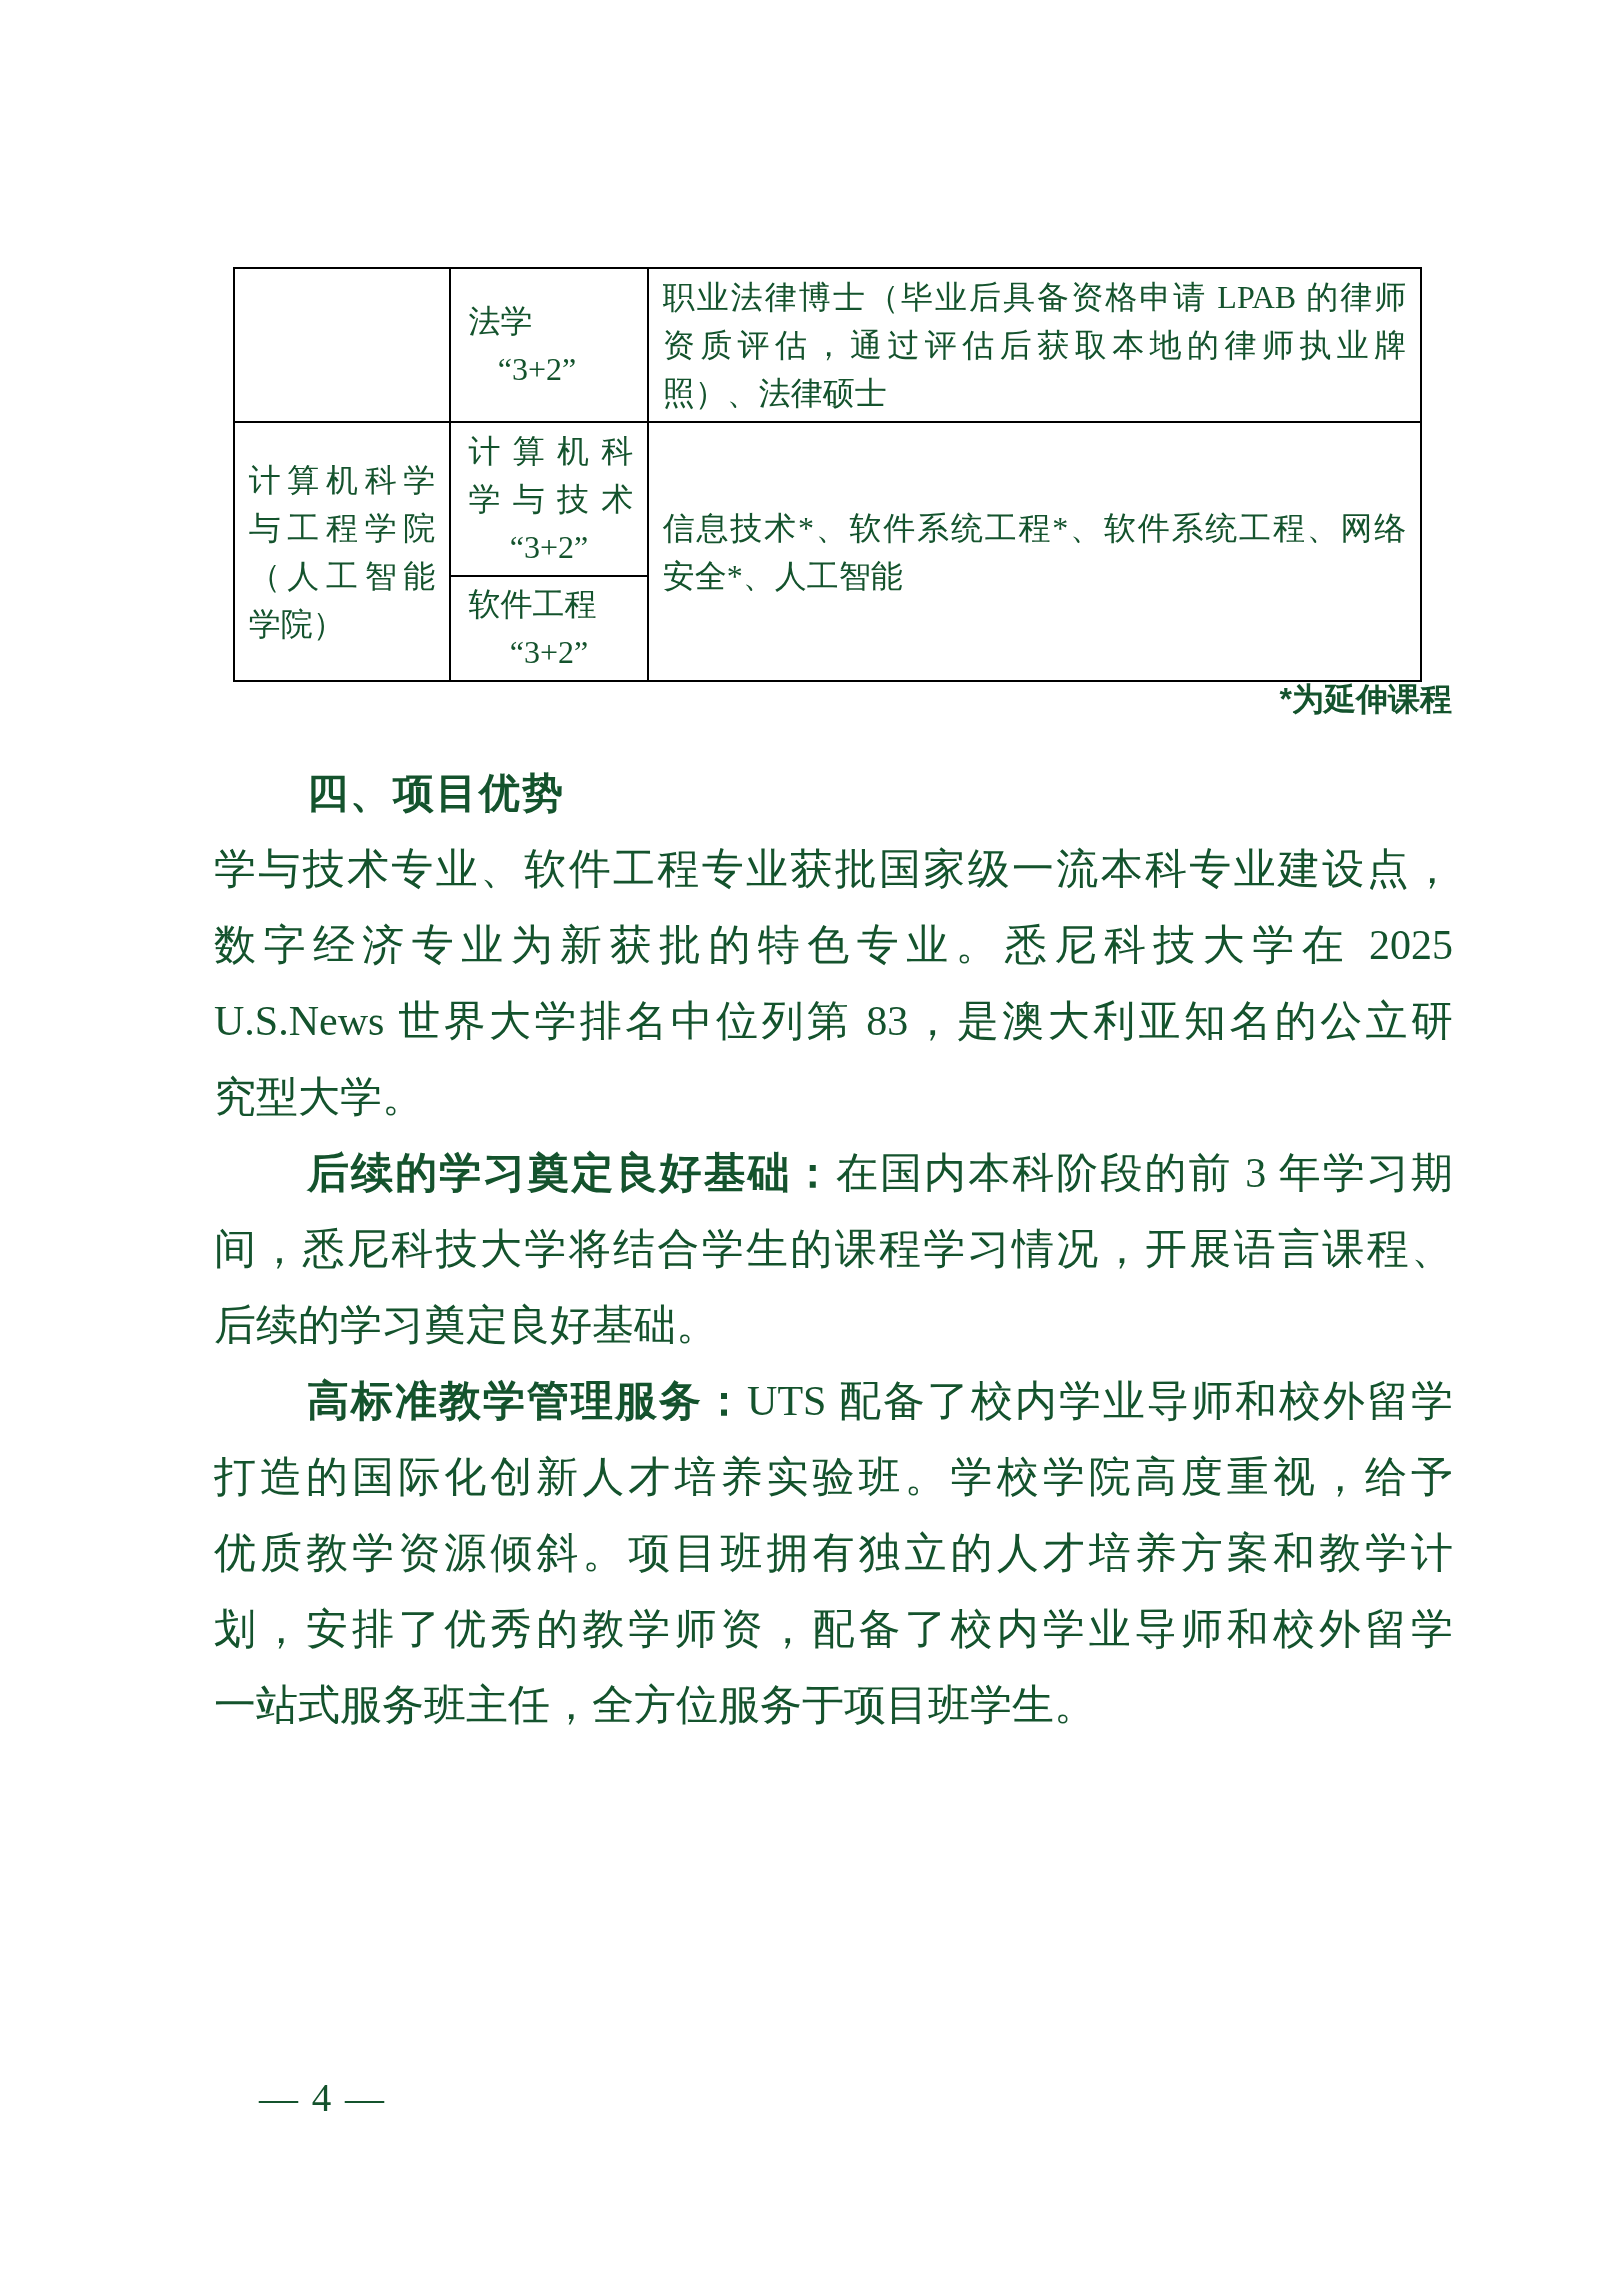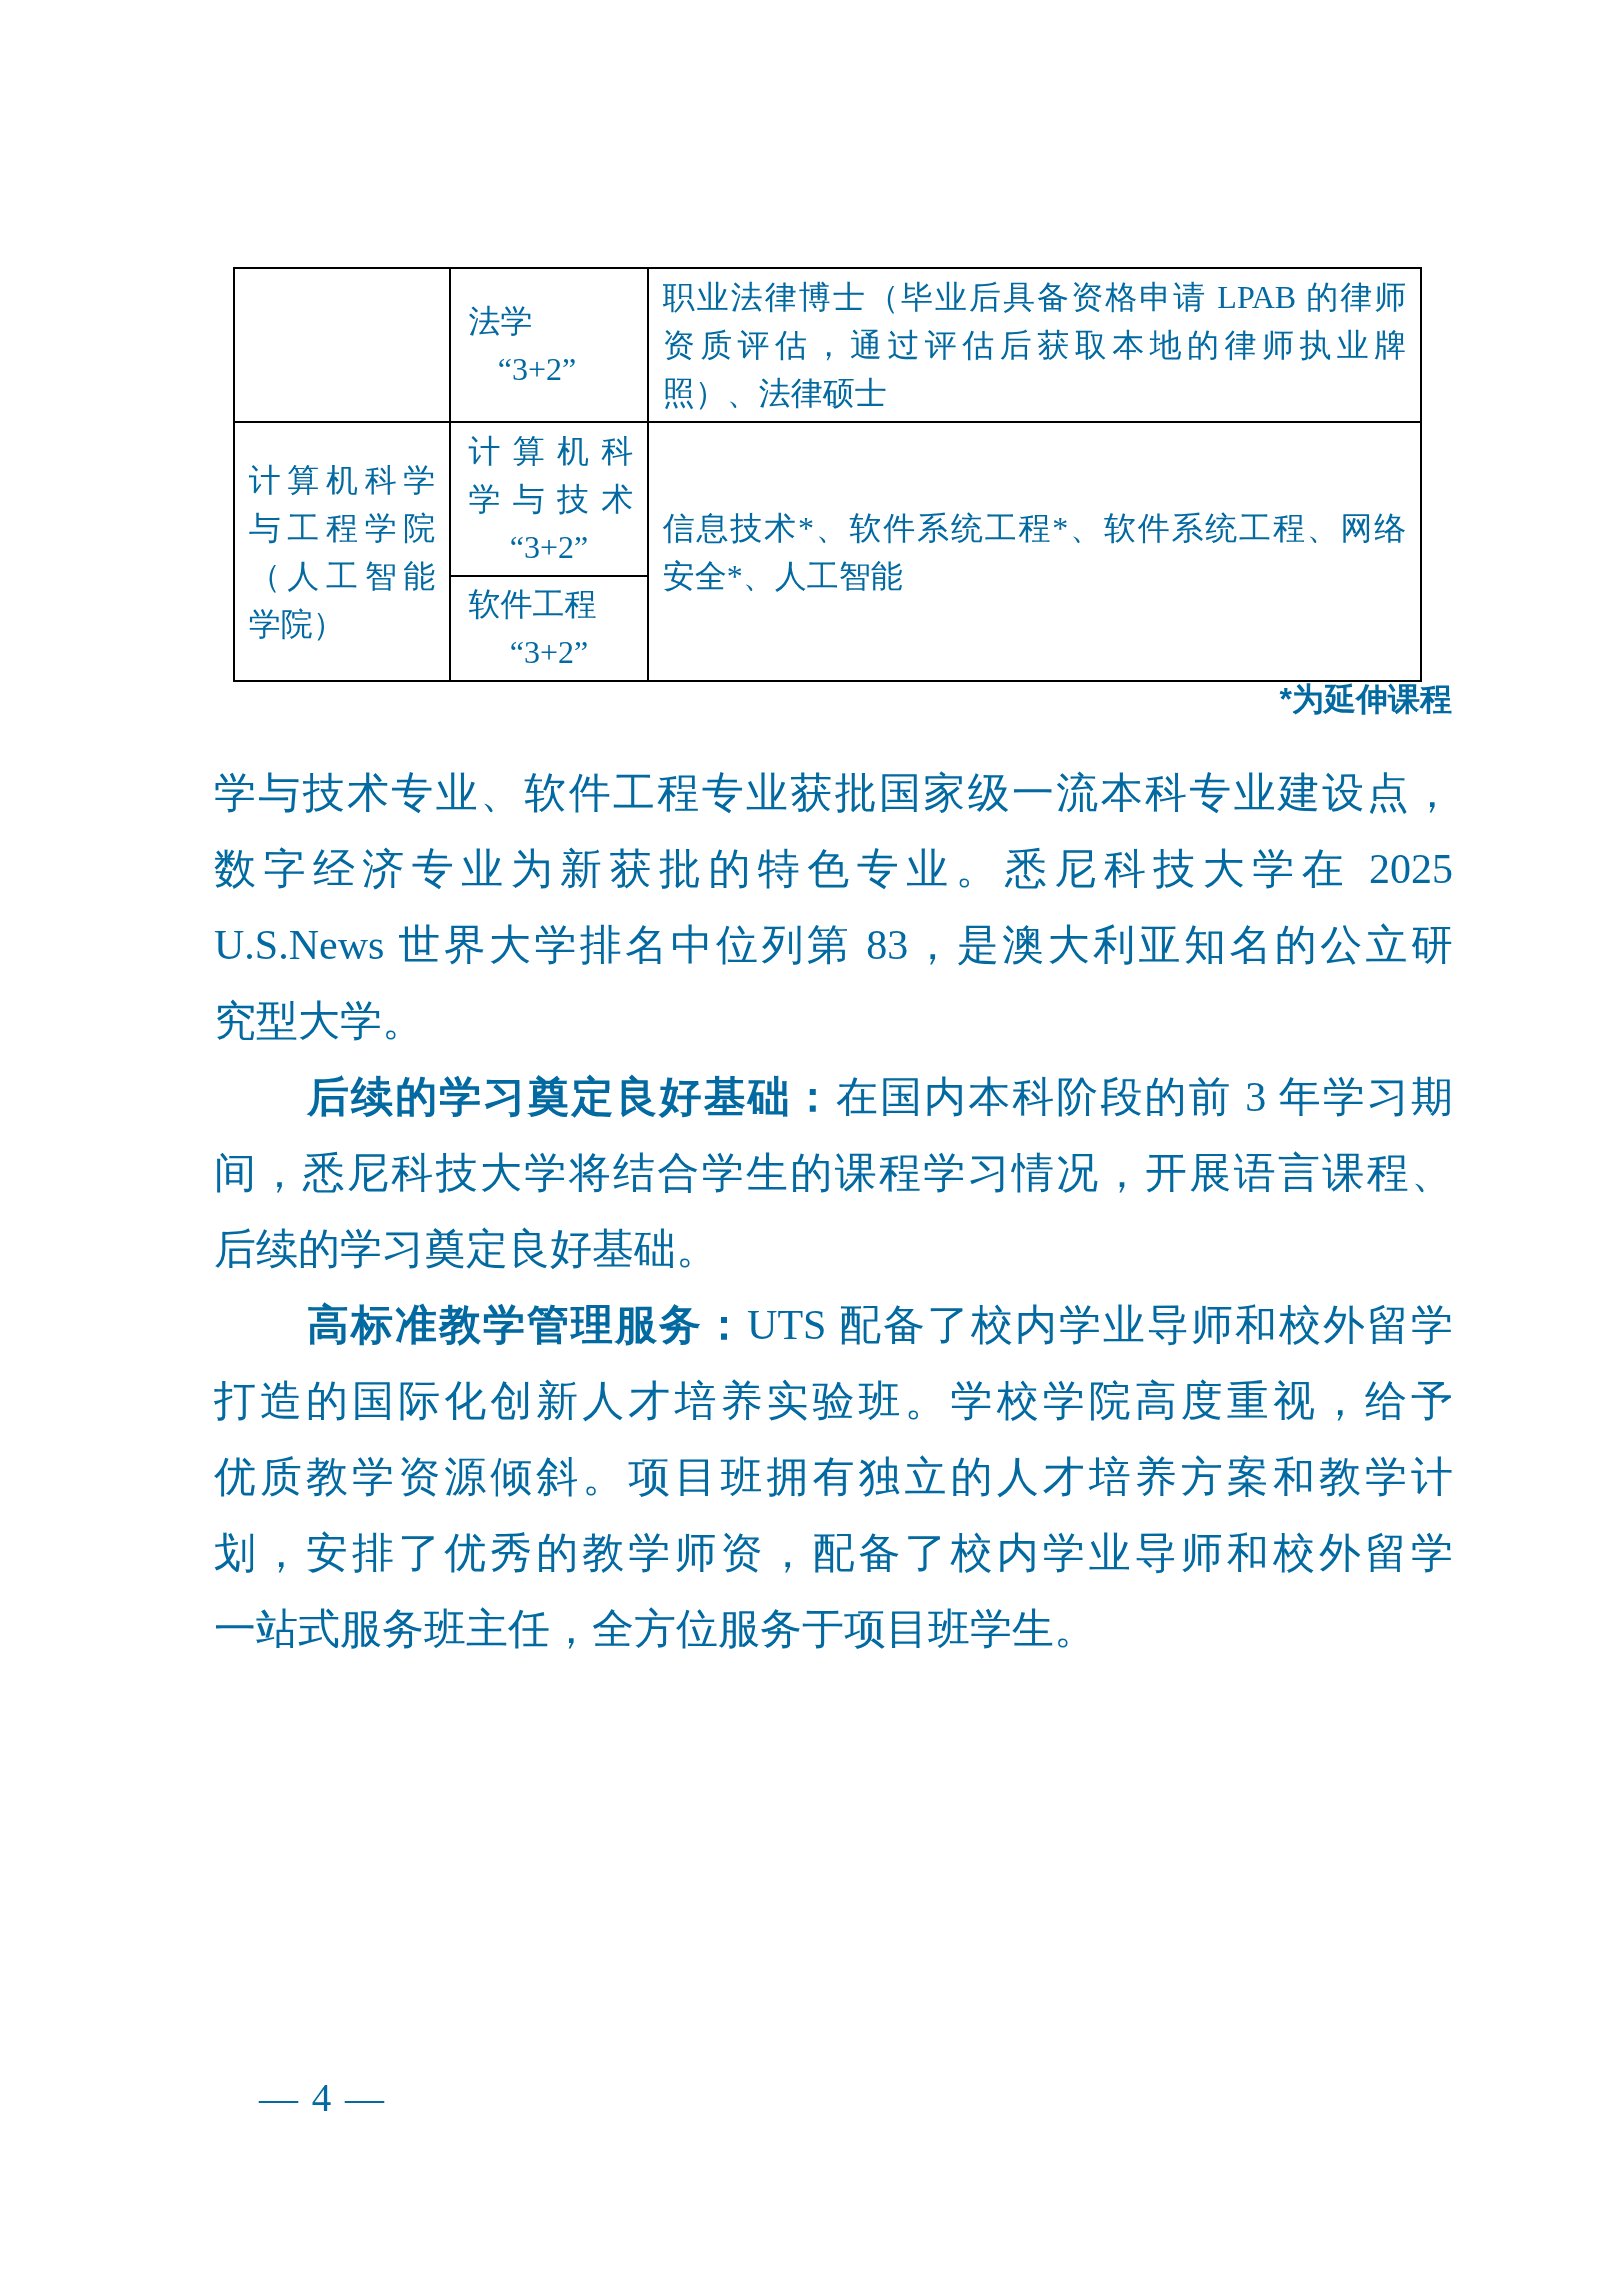--- a/index.html
+++ b/index.html
@@ -1,20 +1,20 @@
 <!DOCTYPE html>
 <html><head>
 <meta charset="utf-8">
 <style>
   html,body{margin:0;padding:0;background:#888;}
   .page{
     position:relative;
     width:1621px;height:2292px;
     background:#ffffff;
-    color:#0369a1;
+    color:#14532d;
     font-family:"Liberation Serif", serif;
     overflow:hidden;
   }
 
   
   .doc-table{
     position:absolute;left:233px;top:267px;
     width:1187px;
     border-collapse:collapse;
     table-layout:fixed;
@@ -137,20 +137,21 @@
             </div>
         <div class="pcode center">“3+2”</div>
       </td>
     </tr>
   </tbody>
     </table>
 
   <div class="table-note">*为延伸课程</div>
 
   <div class="body-block">
+    <div class="heading">四、项目优势</div>
     <div>
         <div class="bline"><span>学与技术专业、软件工程专业获批国家级一流本科专业建设点，</span></div>
         <div class="bline"><span>数字经济专业为新获批的特色专业。悉尼科技大学在 2025</span></div>
         <div class="bline"><span>U.S.News 世界大学排名中位列第 83，是澳大利亚知名的公立研</span></div>
         <div class="bline blast"><span>究型大学。</span></div>
       </div>
     <div>
         <div class="bline bindent"><span class="blead">后续的学习奠定良好基础：</span><span>在国内本科阶段的前 3 年学习期</span></div>
         <div class="bline"><span>间，悉尼科技大学将结合学生的课程学习情况，开展语言课程、</span></div>
         <div class="bline blast"><span>后续的学习奠定良好基础。</span></div>

